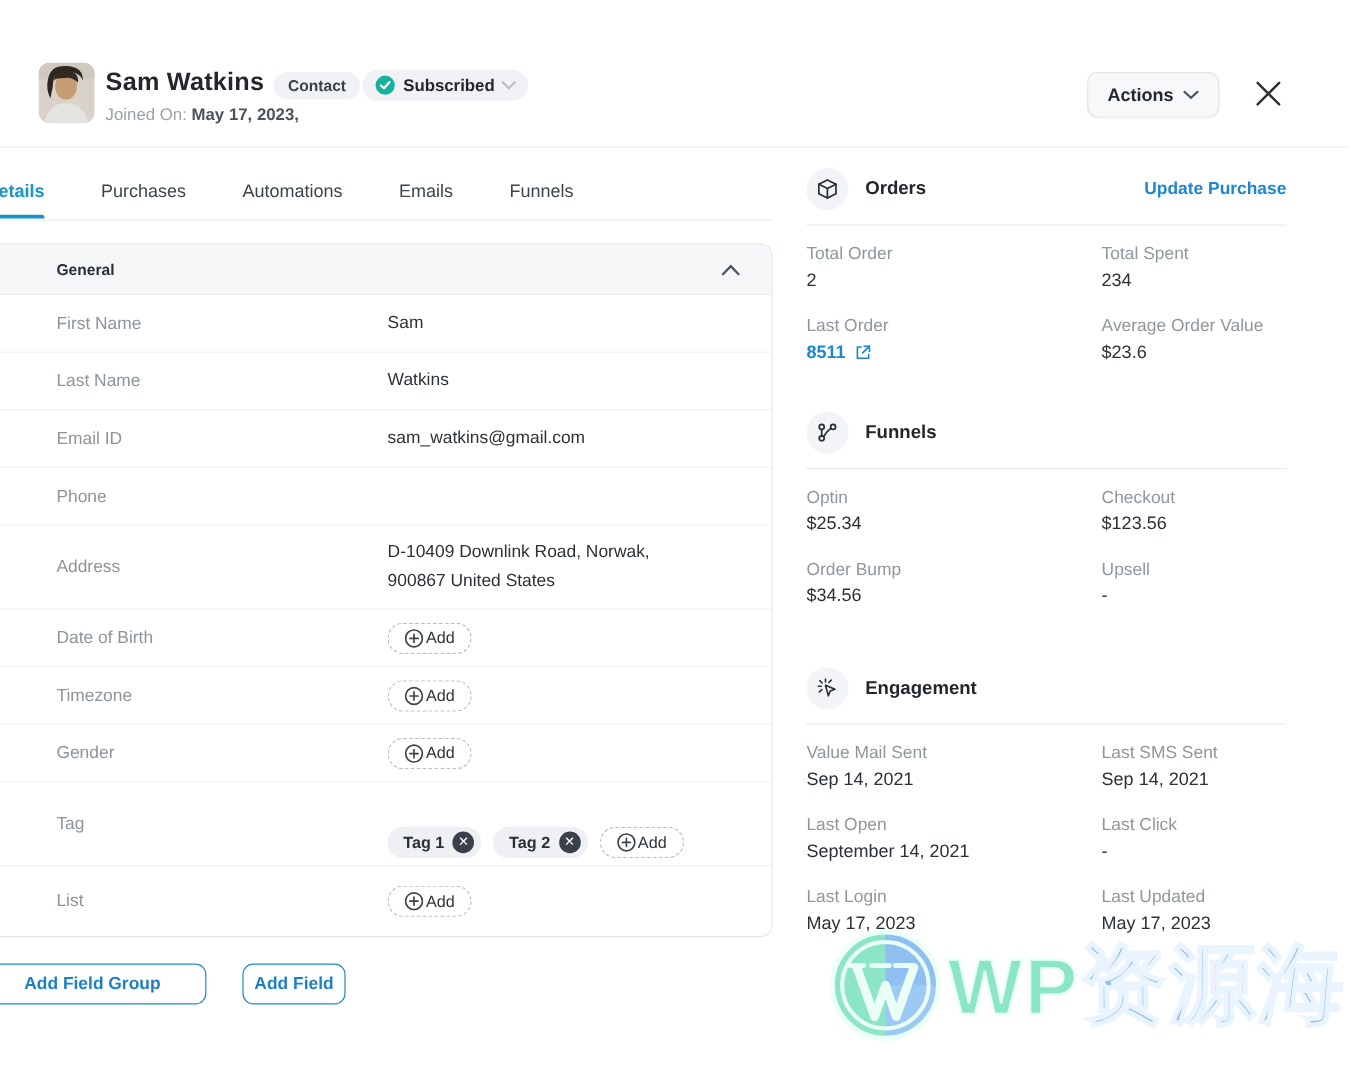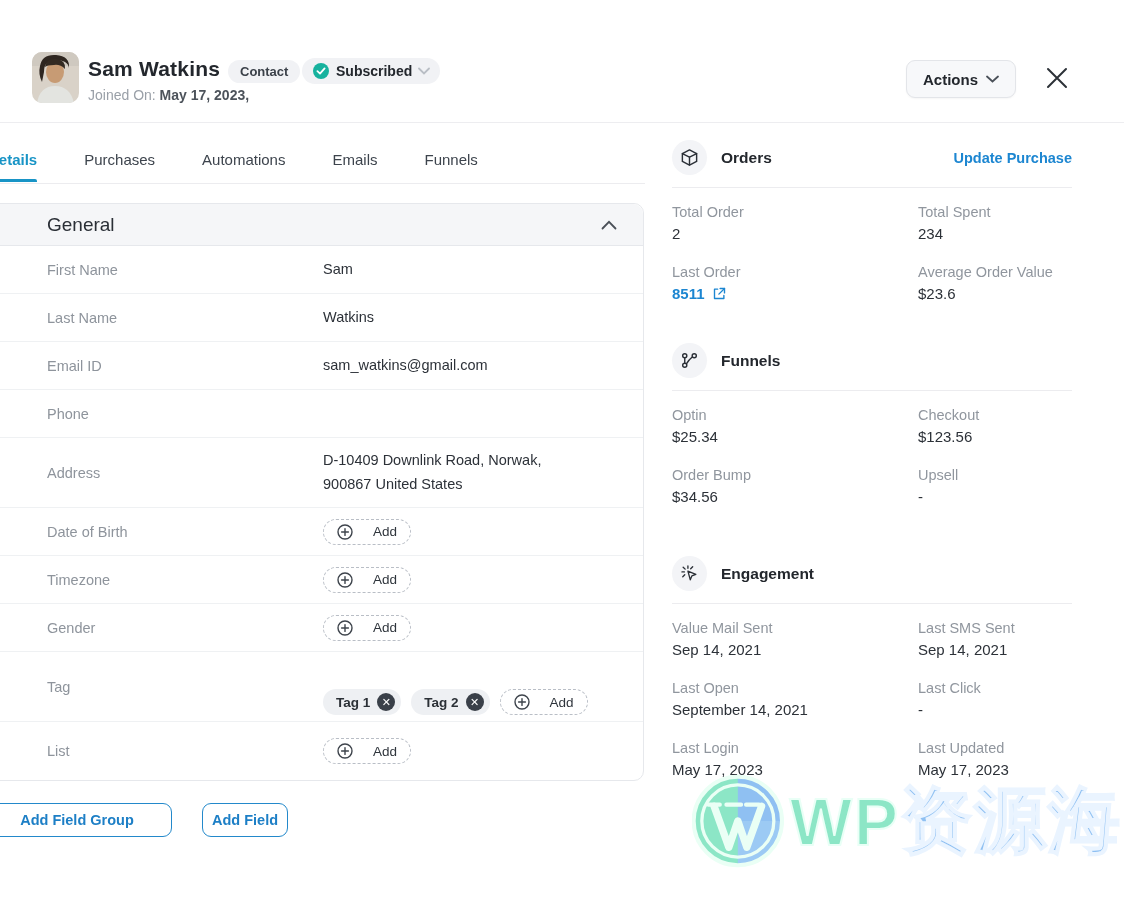--- a/index.html
+++ b/index.html
@@ -28,27 +28,27 @@
   .tab { font-size:15px; color:#3d444d; padding-bottom:14px; cursor:pointer; position:relative; white-space:nowrap; }
   .tab.active { color:#1894c6; font-weight:bold; }
   .tab.active::after { content:""; position:absolute; left:0; right:0; bottom:0; height:3px;
     background:#1894c6; border-radius:2px 2px 0 0; }
   #tabs-divider { left:0; top:183px; width:645px; height:1px; background:#ececef; }
 
   
   #general-panel { left:-30px; top:203px; width:674px; border:1px solid #e6e8ec; border-radius:10px; background:#fff; }
   #general-header { display:flex; align-items:center; justify-content:space-between; height:42px;
     background:#f5f6f8; border-bottom:1px solid #e6e8ec; border-radius:10px 10px 0 0; padding:0 26px 0 76px; cursor:pointer; }
-  #general-title { font-size:19px; font-weight:normal; color:#2a2f36; }
+  #general-title { font-size:13px; font-weight:bold; color:#2a2f36; }
   .grow { border-bottom:1px solid #eff1f3; display:flex; align-items:center; min-height:48px; padding:6px 20px 6px 76px; }
   .grow:last-child { border-bottom:none; min-height:58px; border-radius:0 0 10px 10px; }
   .grow .flabel { width:276px; flex:none; font-size:14.5px; color:#8e949c; align-self:center; }
   .grow .fvalue { font-size:14.5px; color:#2c3138; white-space:pre-line; line-height:1.65; }
   .grow.tall { min-height:70px; }
-  .addbtn { display:inline-flex; align-items:center; gap:20px; border:1.5px dashed #b9bec6; border-radius:15px;
+  .addbtn { display:inline-flex; align-items:center; gap:2px; border:1.5px dashed #b9bec6; border-radius:15px;
     padding:4px 13px; font-size:13.5px; color:#2f353c; background:#fff; cursor:pointer; }
   .tagchip { display:inline-flex; align-items:center; gap:7px; background:#eef0f3; border-radius:14px;
     padding:4px 6px 4px 13px; font-size:13.5px; font-weight:bold; color:#2b3036; margin-right:10px; }
   .tagx { width:18px; height:18px; border-radius:50%; background:#3a4049; color:#fff; font-size:11px;
     display:inline-flex; align-items:center; justify-content:center; cursor:pointer; line-height:1; }
 
   
   .blue-btn { position:absolute; top:803px; height:34px; display:flex; align-items:center; justify-content:center;
     border:1px solid #2389cb; border-radius:9px; background:#fff; color:#1d7fc6; font-size:14.5px; font-weight:bold; cursor:pointer; }
   #add-field-group-btn { left:-18px; width:190px; }

